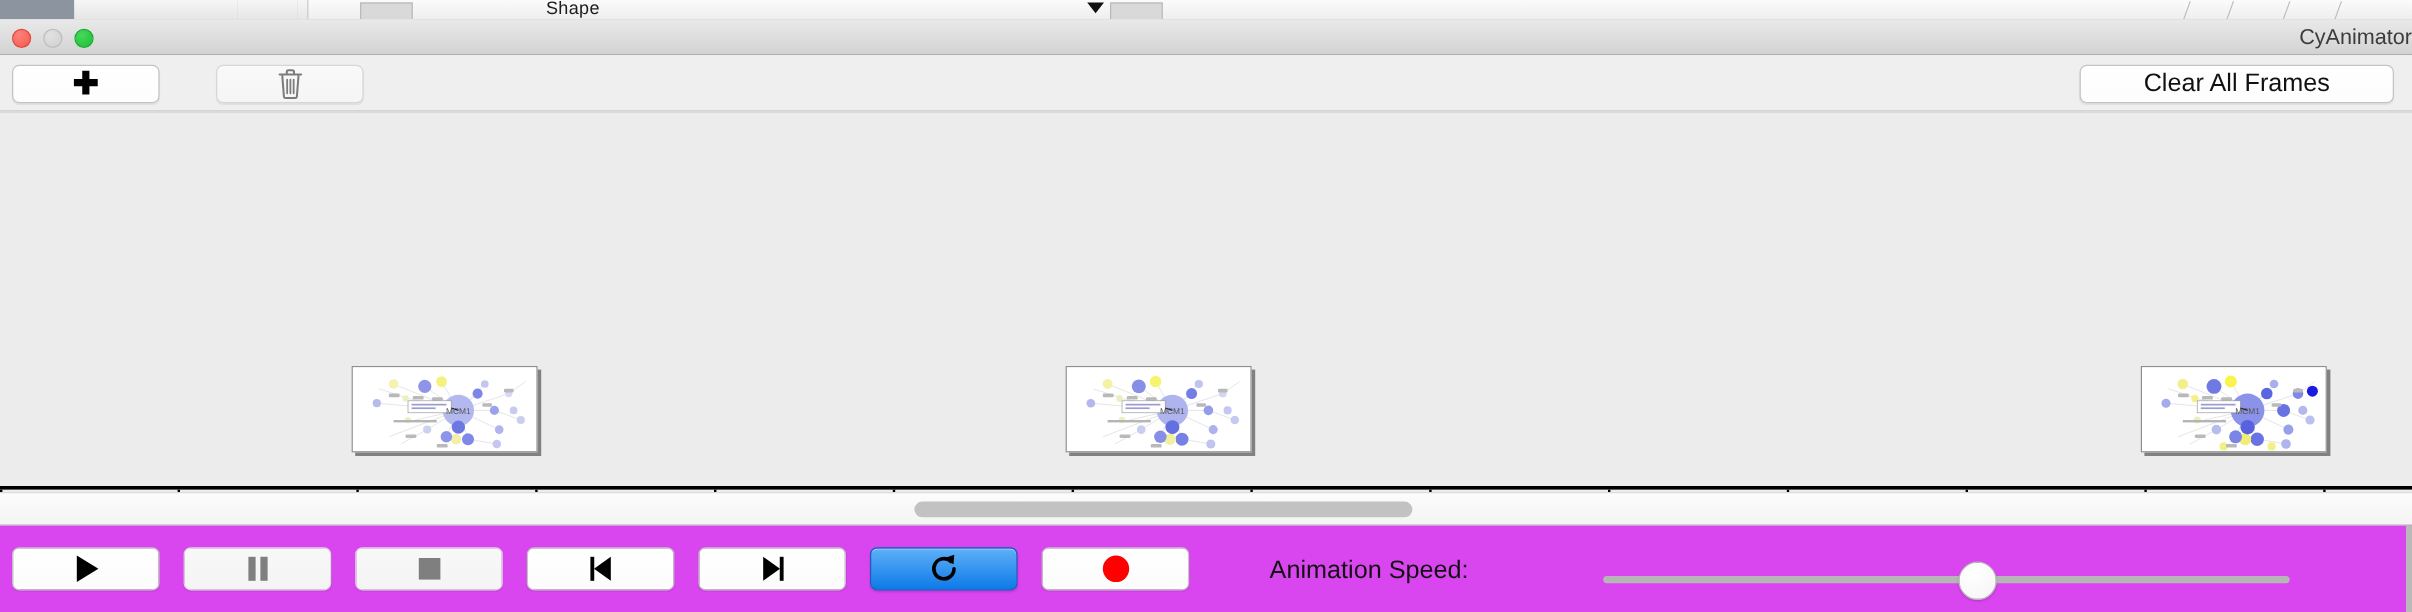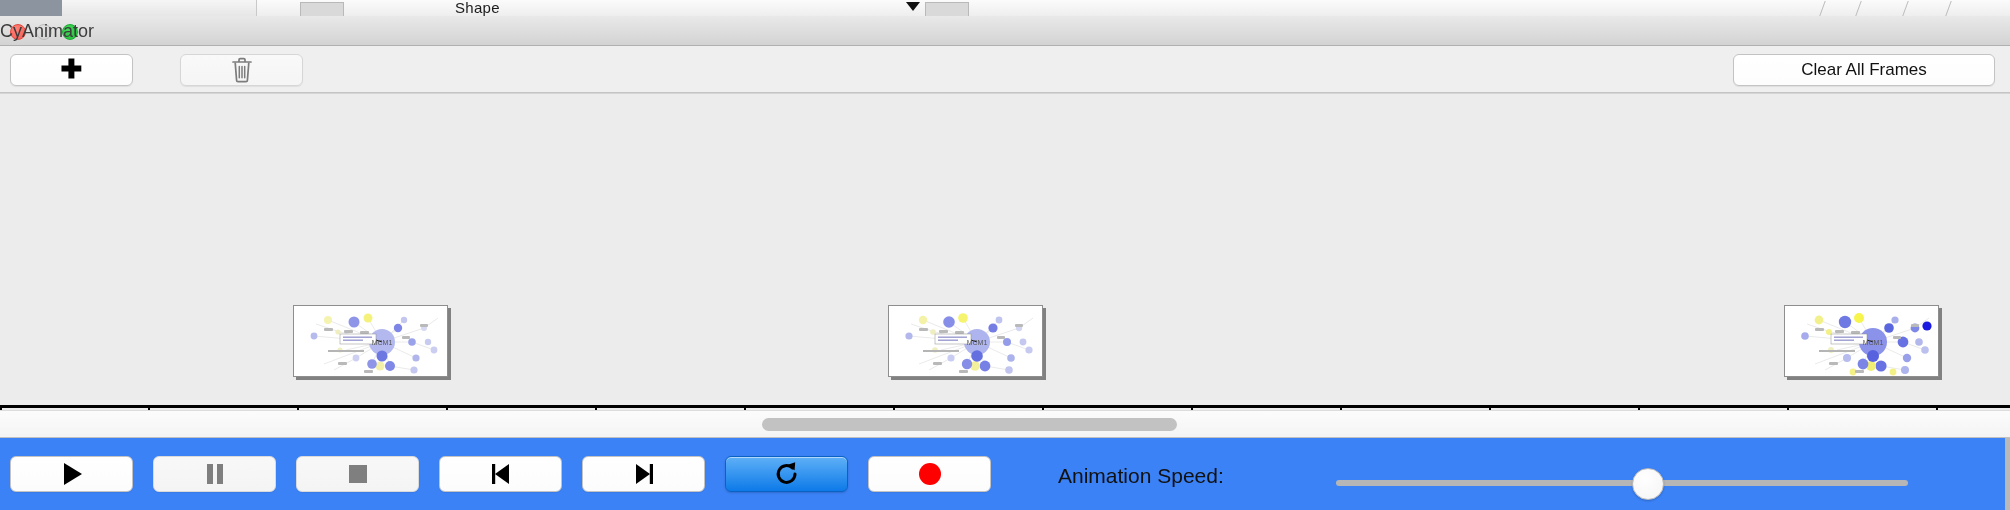--- a/index.html
+++ b/index.html
@@ -45,21 +45,21 @@
     border-bottom: 1px solid #b0b0b0;
     box-sizing: border-box;
   }
   .traffic { position: absolute; top: 8px; display: flex; gap: 10px; left: 10px; }
   .light { width: 16px; height: 16px; border-radius: 50%; box-sizing: border-box; }
   .light.close { background: radial-gradient(circle at 35% 30%, #ff8279, #f4594e); border: 1px solid #e0473d; }
   .light.min   { background: radial-gradient(circle at 35% 30%, #e2e2e2, #cfcfcf); border: 1px solid #bdbdbd; }
   .light.max   { background: radial-gradient(circle at 35% 30%, #45d85a, #1fbf38); border: 1px solid #18ab30; }
   .title-text {
     position: absolute; left: 0; right: 0; top: 5px;
-    text-align: left; font-size: 18px; color: #3c3c3c;
+    text-align: right; font-size: 18px; color: #3c3c3c;
   }
 
   
   .toolbar {
     position: absolute; left: 0; top: 46px; width: 2010px; height: 47px;
     background: #efefef; border-bottom: 1px solid #c4c4c4;
     box-sizing: border-box;
   }
   .btn {
     position: absolute; box-sizing: border-box;
@@ -67,21 +67,21 @@
     background: linear-gradient(#ffffff, #fdfdfd);
     box-shadow: 0 1px 1px rgba(0,0,0,.07);
     display: flex; align-items: center; justify-content: center;
     cursor: default; user-select: none;
   }
   .btn.dim { background: linear-gradient(#f9f9f9, #f5f5f5); border-color: #d6d6d6; }
   .btn-add   { left: 10px;  top: 8px; width: 123px; height: 32px; }
   .btn-trash { left: 180px; top: 8px; width: 123px; height: 32px; }
   .btn-clear {
     left: 1733px; top: 8px; width: 262px; height: 32px;
-    font-size: 17px; color: #111;
+    font-size: 21px; color: #111;
   }
   .plus-glyph { font-size: 26px; font-weight: bold; color: #000; line-height: 1; margin-top: -3px; }
 
   
   .timeline {
     position: absolute; left: 0; top: 93px; width: 2010px; height: 317px;
     background: #ececec; overflow: hidden;
   }
   .tl-toprule { position:absolute; left:0; top:0; width:2010px; height:1px; background:#d5d5d5; }
 
@@ -108,21 +108,21 @@
     box-sizing: border-box;
   }
   .scroll-thumb {
     position: absolute; left: 762px; top: 7px; width: 415px; height: 13px;
     background: #c2c2c2; border-radius: 7px;
   }
 
   
   .playbar {
     position: absolute; left: 0; top: 438px; width: 2010px; height: 72px;
-    background: #3b82f6;
+    background: #d946ef;
   }
   .pbtn {
     position: absolute; top: 18px; height: 36px; box-sizing: border-box;
     border: 1px solid #c3c3c3; border-radius: 6px;
     background: linear-gradient(#ffffff, #fcfcfc);
     box-shadow: 0 1px 1px rgba(0,0,0,.06);
     display: flex; align-items: center; justify-content: center;
     cursor: default; user-select: none;
   }
   .pbtn.disabled { background: linear-gradient(#f8f8f8, #f4f4f4); border-color: #dadada; }

